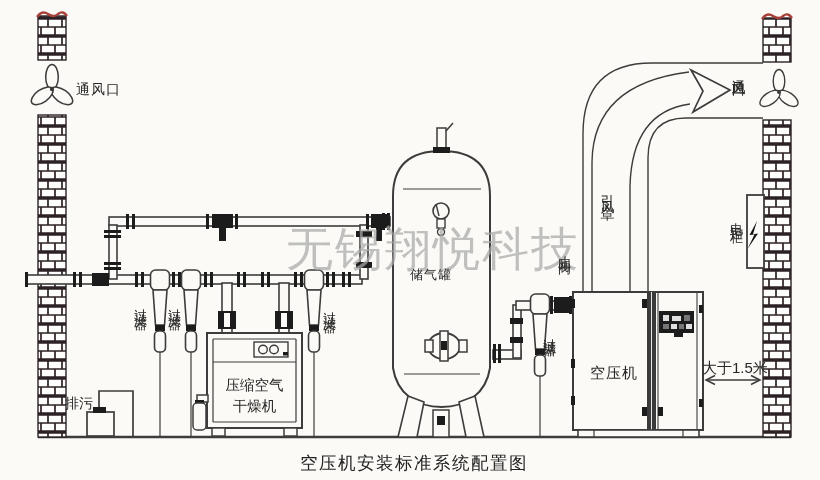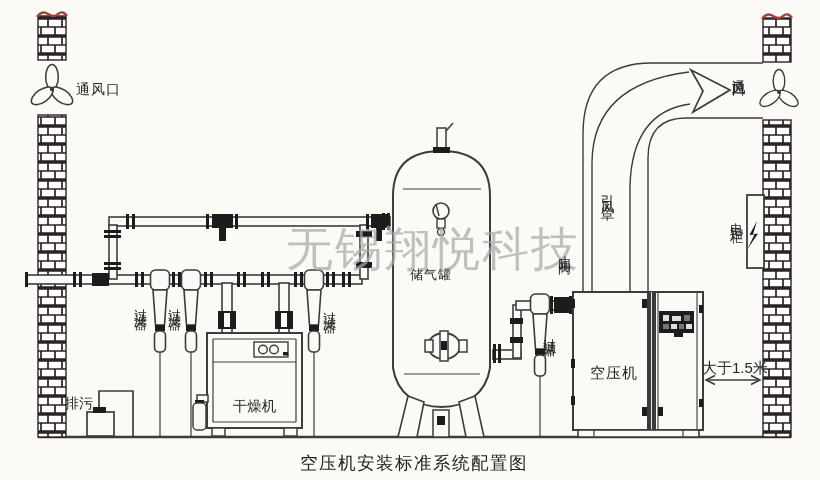--- a/index.html
+++ b/index.html
@@ -302,20 +302,21 @@
 <div class="watermark">无锡翔悦科技</div>
 
 <div class="lbl" style="left:76px;top:81px;font-size:14px;letter-spacing:1px;">通风口</div>
 <div class="lbl vl" style="left:731px;top:68px;font-size:14px;letter-spacing:3px;">通风口</div>
 <div class="lbl vl" style="left:132px;top:298px;font-size:13px;letter-spacing:5px;">过滤器</div>
 <div class="lbl vl" style="left:166px;top:298px;font-size:13px;letter-spacing:5px;">过滤器</div>
 <div class="lbl vl" style="left:321px;top:301px;font-size:13px;letter-spacing:5px;">过滤器</div>
 <div class="lbl vl" style="left:541px;top:328px;font-size:13px;letter-spacing:3px;">过滤器</div>
 <div class="lbl vl" style="left:556px;top:245px;font-size:13px;letter-spacing:3px;">止回阀</div>
 <div class="lbl" style="left:65px;top:395px;font-size:14px;text-align:right;">排污</div>
+<div class="lbl" style="left:207px;top:377px;width:95px;text-align:center;font-size:14.5px;">压缩空气</div>
 <div class="lbl" style="left:207px;top:398px;width:95px;text-align:center;font-size:14.5px;">干燥机</div>
 <div class="lbl" style="left:410px;top:268px;font-size:13px;letter-spacing:1px;">储气罐</div>
 <div class="lbl" style="left:590px;top:364px;font-size:15px;letter-spacing:1px;">空压机</div>
 <div class="lbl vl" style="left:600px;top:184px;font-size:14px;letter-spacing:6px;">引风罩</div>
 <div class="lbl vl" style="left:728px;top:212px;font-size:13px;letter-spacing:4px;">电控柜</div>
 <div class="lbl" style="left:702px;top:359px;font-size:15px;">大于1.5米</div>
 
 <div class="title">空压机安装标准系统配置图</div>
 
 </div>

